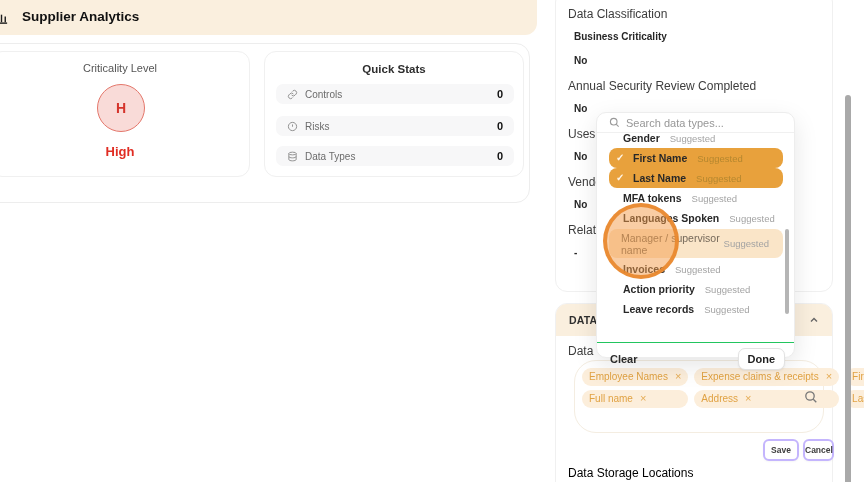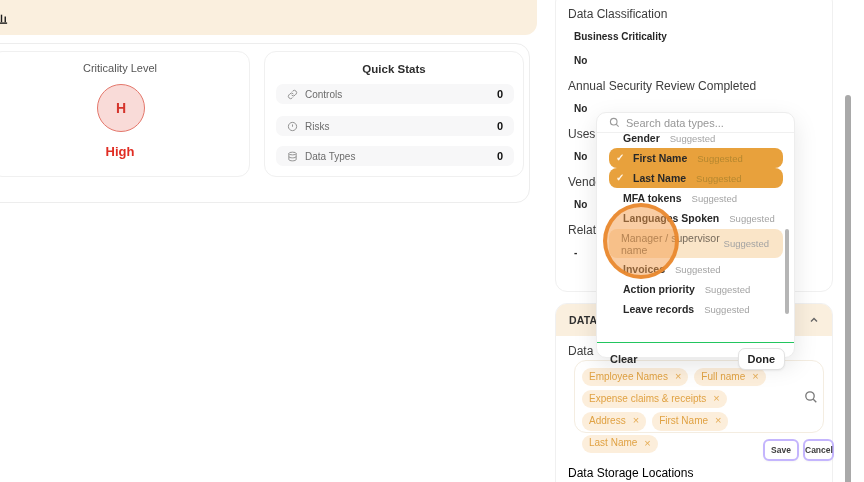--- a/index.html
+++ b/index.html
@@ -39,21 +39,21 @@
   .fvalue { font-size:10px; font-weight:600; color:#262626; padding-left:6px; margin-bottom:13px; }
 
   
   #data-card { left:555px; top:303px; width:278px; height:200px; border-radius:12px; }
   .dc-header { height:32px; background:#FAEFDE; border-radius:11px 11px 0 0; display:flex; align-items:center;
                justify-content:space-between; padding:0 13px; }
   .dc-header .dc-title { font-size:10.5px; font-weight:700; color:#2f2f2f; letter-spacing:.2px; }
   .chev { width:10px; height:10px; color:#666; display:flex; }
   .dt-label { position:absolute; left:12px; top:40px; font-size:12px; color:#3d3d3d; }
   .tag-box { position:absolute; left:18px; top:56px; width:250px; height:73px; border:1px solid #f4ede1;
-             border-radius:12px; padding:7px 28px 7px 7px; display:flex; flex-wrap:wrap; gap:4px 6px; align-content:flex-start; }
+             border-radius:22px; padding:7px 28px 7px 7px; display:flex; flex-wrap:wrap; gap:4px 6px; align-content:flex-start;flex-direction:column; }
   .tag { background:#FCEEDB; border-radius:9px; padding:2px 7px 3px 7px; font-size:10px; font-weight:500;
          color:#E0A243; display:inline-flex; align-items:center; line-height:1.2; }
   .tag .tx { margin-left:7px; font-size:11px; color:#E5AC55; cursor:pointer; }
   .tagbox-search { position:absolute; right:14px; top:86px; width:14px; height:14px; color:#777; }
   .mini-btn { position:absolute; top:135px; height:22px; background:#fff; border:2px solid #c4b5fd; border-radius:6px;
               font-size:8.5px; font-weight:600; color:#3e3e3e; font-family:"Liberation Sans",sans-serif;
               box-shadow:0 1px 2px rgba(0,0,0,.04); }
   #save-btn { left:207px; width:36px; }
   #cancel-btn { left:247px; width:31px;text-align:right; }
   .storage-label { position:absolute; left:12px; top:162px; font-size:12px; color:#000000; }
@@ -101,20 +101,21 @@
 
   <div class="topbar">
     <span class="app-icon">
       <svg viewBox="0 0 16 16" fill="none" stroke="currentColor" stroke-width="1.5">
         <path d="M2 14h12"></path>
           <path d="M4 13V9"></path>
           <path d="M8 13V5"></path>
           <path d="M12 13V7"></path>
       </svg>
     </span>
+    <span class="title">Supplier Analytics</span>
   </div>
 
   <div class="panel-left"></div>
 
   <div class="card" id="crit-card">
     <div class="crit-title">Criticality Level</div>
     <div class="crit-circle">H</div>
     <div class="crit-level">High</div>
   </div>
 

